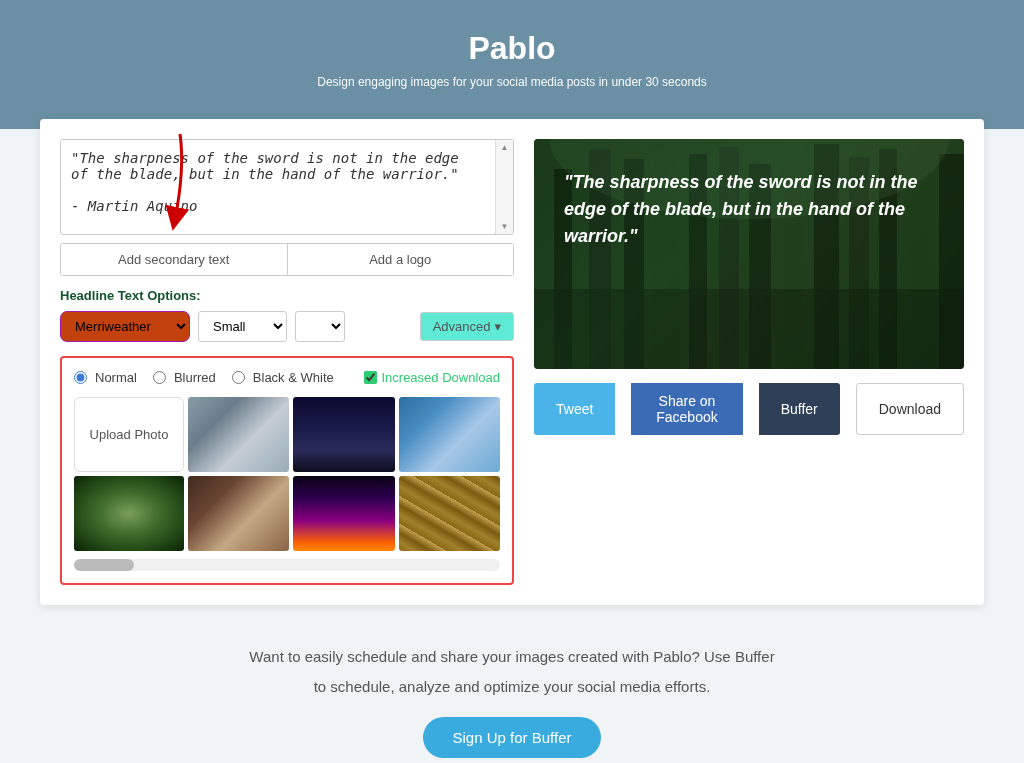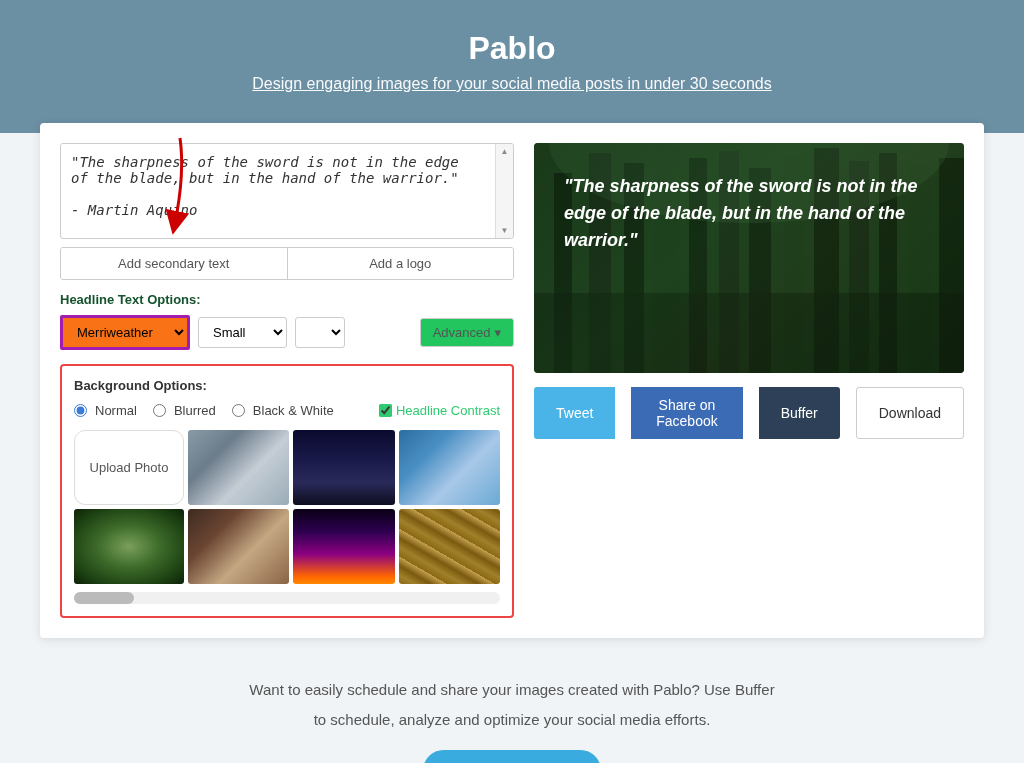--- a/index.html
+++ b/index.html
@@ -15,24 +15,23 @@
       padding: 30px 20px 40px;
       text-align: center;
       color: white;
     }
     .header h1 {
       font-size: 32px;
       font-weight: 700;
       margin-bottom: 8px;
     }
     .header p {
-      font-size: 16px;
+      font-size: 12px;
       font-weight: 300;
       opacity: 0.95;
-      text-decoration: underline;
     }
 
     
     .main-content {
       background: white;
       margin: 0 40px;
       border-radius: 4px;
       padding: 20px;
       position: relative;
       top: -10px;
@@ -118,23 +117,23 @@
 
     .headline-controls {
       display: flex;
       gap: 8px;
       align-items: center;
       margin-bottom: 14px;
     }
     .font-select {
       padding: 6px 10px;
       font-size: 13px;
-      border: 3px solid #a21caf;
-      border-radius: 2px;
-      background: #f97316;
+      border: 1px solid #a21caf;
+      border-radius: 7px;
+      background: #c2410c;
       cursor: pointer;
       min-width: 130px;
     }
     .size-select {
       padding: 6px 10px;
       font-size: 13px;
       border: 1px solid #ccc;
       border-radius: 3px;
       background: white;
       cursor: pointer;
@@ -148,21 +147,21 @@
       background: white;
       cursor: pointer;
       min-width: 50px;
     }
     .advanced-btn {
       margin-left: auto;
       padding: 6px 12px;
       font-size: 13px;
       border: 1px solid #ccc;
       border-radius: 3px;
-      background: #22c55e;
+      background: #5eead4;
       cursor: pointer;
       display: flex;
       align-items: center;
       gap: 4px;
       color: #555;
     }
 
     
     .bg-options-box {
       border: 2px solid #e44;
@@ -210,21 +209,21 @@
       display: grid;
       grid-template-columns: 110px repeat(3, 1fr);
       grid-template-rows: 75px 75px;
       gap: 4px;
     }
     .upload-photo-btn {
       grid-row: 1;
       grid-column: 1;
       background: white;
       border: 1px solid #ddd;
-      border-radius: 11px;
+      border-radius: 6px;
       display: flex;
       align-items: center;
       justify-content: center;
       font-size: 13px;
       color: #555;
       cursor: pointer;
       text-align: center;
       font-weight: 500;
     }
 
@@ -440,38 +439,37 @@
         <select class="color-select">
           <option> </option>
         </select>
         <button class="advanced-btn">
           <span>Advanced</span>
           <span>▾</span>
         </button>
       </div>
 
       <div class="bg-options-box">
-        <div class="bg-options-title">Background Options:</div>
 
         <div class="bg-radio-group">
           <label class="radio-item">
             <input type="radio" name="bg" value="normal" checked="" style="">
             <span>Normal</span>
           </label>
           <label class="radio-item">
             <input type="radio" name="bg" value="blurred" style="">
             <span>Blurred</span>
           </label>
           <label class="radio-item">
             <input type="radio" name="bg" value="bw" style="">
             <span>Black &amp; White</span>
           </label>
           <label class="contrast-item">
             <input type="checkbox" checked="" style="">
-            <span>Headline Contrast</span>
+            <span>Increased Download</span>
           </label>
         </div>
 
         <div class="image-grid">
 
           <button class="upload-photo-btn">Upload Photo</button>
 
           <div class="img-thumb img-rocks"></div>
           <div class="img-thumb img-night-sky"></div>
           <div class="img-thumb img-clouds"></div>

